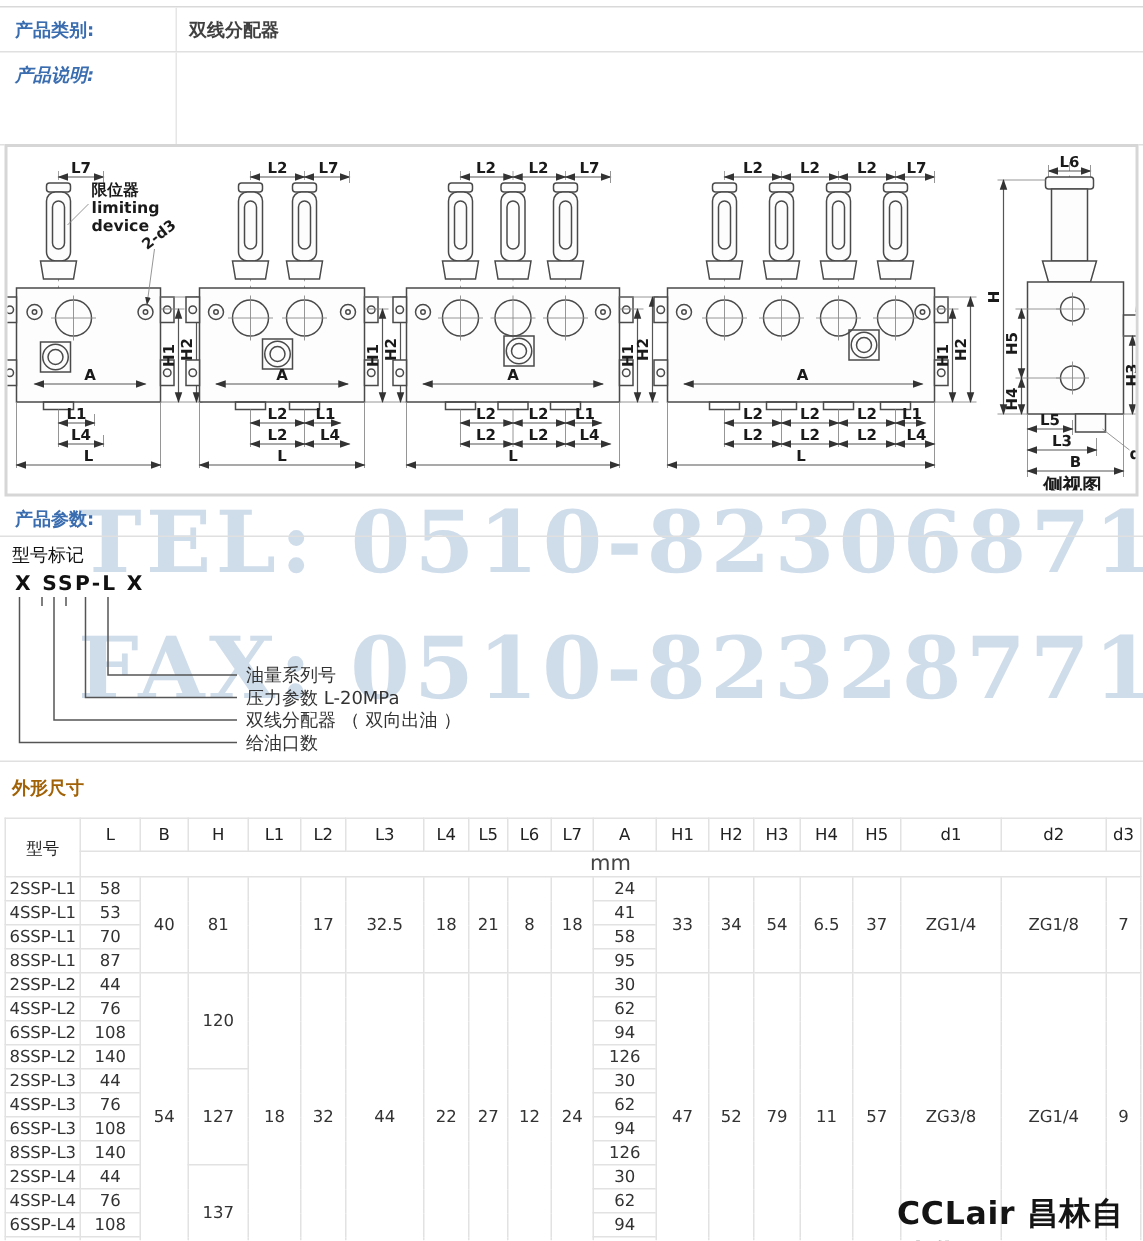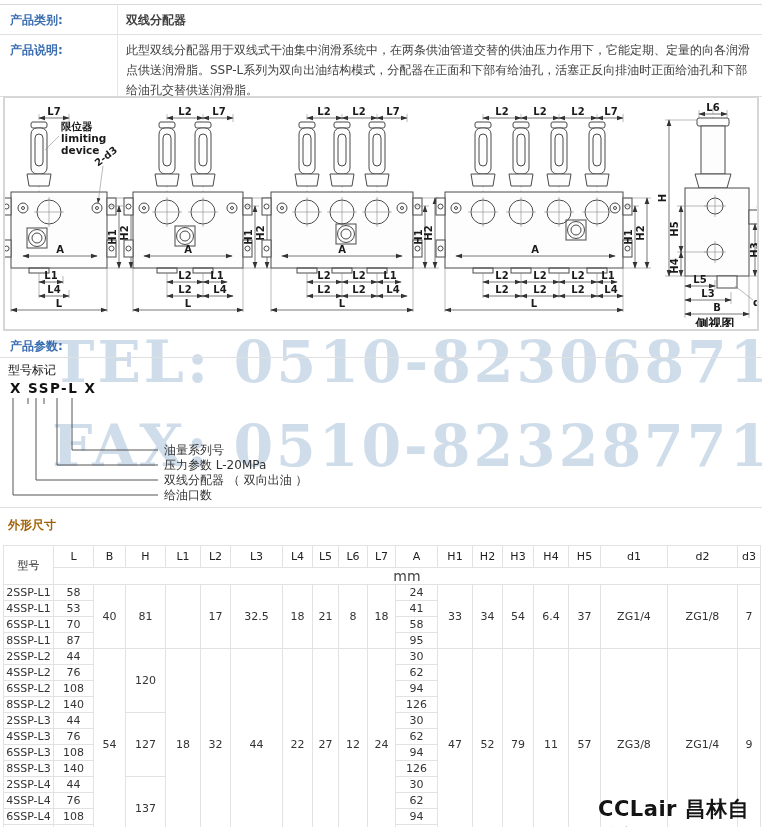--- a/index.html
+++ b/index.html
@@ -11,21 +11,21 @@
   .wm-tel{left:52px;top:328px;}
   .wm-fax{left:52px;top:412px;}
   .sec{position:absolute;z-index:1;}
   
   .info{top:4px;left:0;width:762px;border-top:1px solid #d9d9d9;}
   .info-row{display:flex;border-bottom:1px solid #e0e0e0;}
   .info-label{width:118px;box-sizing:border-box;padding:7px 0 0 10px;color:#3a6db0;
               font-weight:bold;font-size:12px;border-right:1px solid #e6e6e6;}
   .info-val{flex:1;padding:7px 10px 0 8px;font-size:12px;}
   .r1{height:29px;} .r1 .info-val{font-weight:bold;color:#404040;}
-  .r2{height:61px;} .r2 .info-val{line-height:20px;color:#404040;padding-top:5px;}
+  .r2{height:61px;font-style:italic;} .r2 .info-val{line-height:20px;color:#404040;padding-top:5px;}
   
   .draw{top:96px;left:3px;width:752px;height:231px;border:2px solid #d6d6d6;background:#fff;}
   
   .params{top:335px;left:0;width:762px;height:22px;border-bottom:1px solid #e0e0e0;}
   .params span{margin-left:10px;color:#3a6db0;font-weight:bold;font-size:12px;}
   .mk-title{top:362px;left:8px;font-weight:normal;font-size:12px;color:#111;}
   .mk-svg{top:380px;left:8px;text-align:right;}
   .divider{top:507px;left:0;width:762px;border-top:1px solid #e0e0e0;height:0;}
   .dim-title{top:517px;left:8px;font-weight:bold;font-size:12px;color:#a16207;}
   
@@ -60,21 +60,20 @@
   <div class="wm wm-tel">TEL: 0510-82306871</div>
   <div class="wm wm-fax">FAX: 0510-82328771</div>
 
   <div class="sec info">
     <div class="info-row r1">
       <div class="info-label">产品类别:</div>
       <div class="info-val">双线分配器</div>
     </div>
     <div class="info-row r2">
       <div class="info-label">产品说明:</div>
-      <div class="info-val">此型双线分配器用于双线式干油集中润滑系统中，在两条供油管道交替的供油压力作用下，它能定期、定量的向各润滑点供送润滑脂。SSP-L系列为双向出油结构模式，分配器在正面和下部有给油孔，活塞正反向排油时正面给油孔和下部给油孔交替供送润滑脂。</div>
     </div>
   </div>
 
   <div class="sec draw">
   <svg width="752" height="229" viewBox="0 0 752 229">
     <defs>
       <marker id="ar" viewBox="0 0 10 10" refX="9" refY="5" markerWidth="9" markerHeight="9" orient="auto-start-reverse">
         <path d="M0,1.5L10,5L0,8.5z" fill="#333"></path>
       </marker>
     </defs>
@@ -538,21 +537,21 @@
           <td rowspan="4">17</td>
           <td rowspan="4">32.5</td>
           <td rowspan="4">18</td>
           <td rowspan="4">21</td>
           <td rowspan="4">8</td>
           <td rowspan="4">18</td>
           <td>24</td>
           <td rowspan="4">33</td>
           <td rowspan="4">34</td>
           <td rowspan="4">54</td>
-          <td rowspan="4">6.4</td>
+          <td rowspan="4">6.5</td>
           <td rowspan="4">37</td>
           <td rowspan="4">ZG1/4</td>
           <td rowspan="4">ZG1/8</td>
           <td rowspan="4">7</td>
         </tr>
         <tr>
           <td>4SSP-L1</td>
           <td>53</td>
           <td>41</td>
         </tr>

